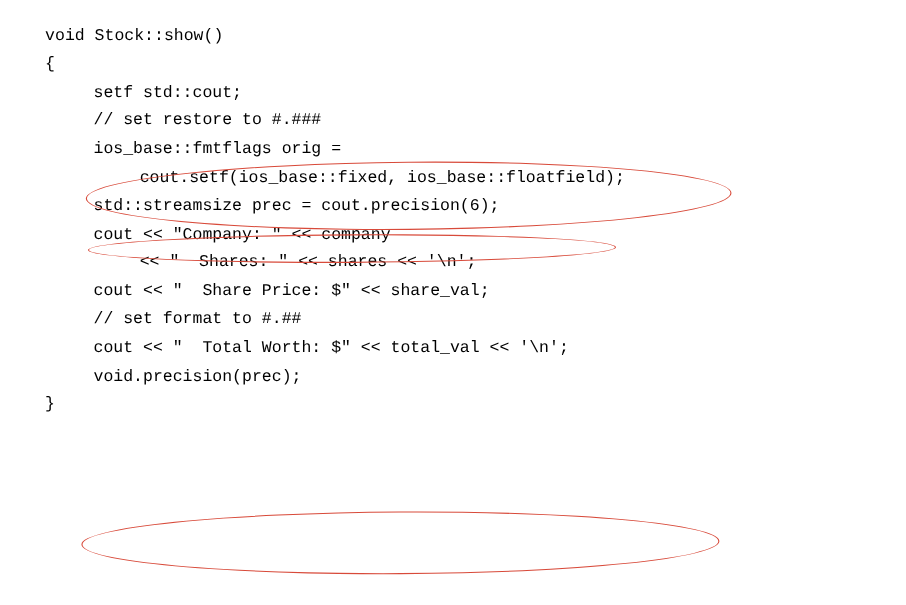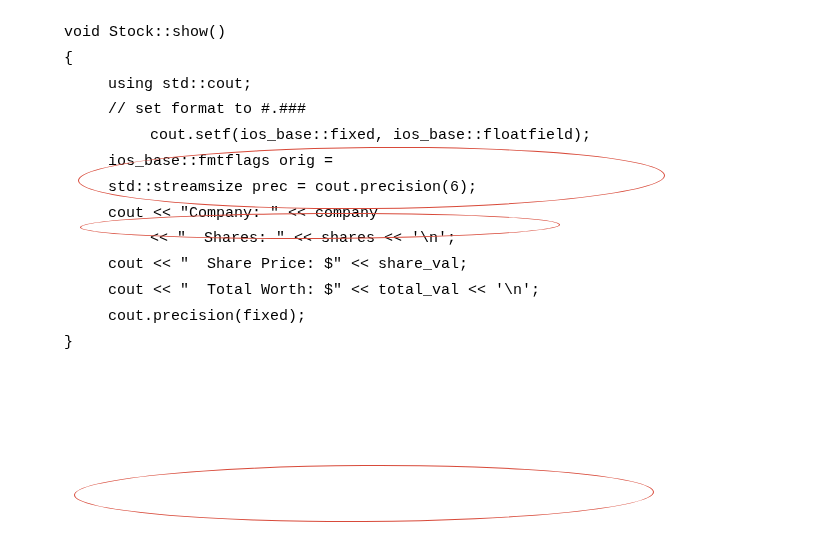--- a/index.html
+++ b/index.html
@@ -8,21 +8,21 @@
       background: #ffffff;
       font-family: "Courier New", Courier, monospace;
       font-size: 15px;
       color: #000000;
       position: relative;
       width: 824px;
       height: 550px;
     }
     .code-container {
       position: relative;
-      padding: 20px 0 0 64px;
+      padding: 20px 0 0 41px;
       line-height: 1.72;
     }
     .code-line {
       white-space: pre;
     }
     .indent1 {
       padding-left: 44px;
     }
     .indent2 {
       padding-left: 86px;
@@ -54,30 +54,31 @@
       height: 55px;
       transform: rotate(-0.3deg);
     }
   </style>
 </head>
 <body>
 
 <div class="code-container">
   <div class="code-line">void Stock::show()</div>
   <div class="code-line">{</div>
-  <div class="code-line indent1">using std::cout;</div>
-  <div class="code-line indent1">// set format to #.###</div>
+  <div class="code-line indent1">setf std::cout;</div>
+  <div class="code-line indent1">// set restore to #.###</div>
+  <div class="code-line indent1">ios_base::fmtflags orig =</div>
   <div class="code-line indent2">cout.setf(ios_base::fixed, ios_base::floatfield);</div>
-  <div class="code-line indent1">ios_base::fmtflags orig =</div>
   <div class="code-line indent1">std::streamsize prec = cout.precision(6);</div>
   <div class="code-line indent1"></div>
   <div class="code-line indent1">cout &lt;&lt; "Company: " &lt;&lt; company</div>
   <div class="code-line indent2">&lt;&lt; "  Shares: " &lt;&lt; shares &lt;&lt; '\n';</div>
   <div class="code-line indent1">cout &lt;&lt; "  Share Price: $" &lt;&lt; share_val;</div>
+  <div class="code-line indent1">// set format to #.##</div>
   <div class="code-line indent1">cout &lt;&lt; "  Total Worth: $" &lt;&lt; total_val &lt;&lt; '\n';</div>
   <div class="code-line indent1"></div>
-  <div class="code-line indent1">cout.precision(fixed);</div>
+  <div class="code-line indent1">void.precision(prec);</div>
   <div class="code-line">}</div>
 
   <div class="ellipse ellipse1"></div>
   <div class="ellipse ellipse2"></div>
   <div class="ellipse ellipse3"></div>
 </div>
 
 </body></html>

